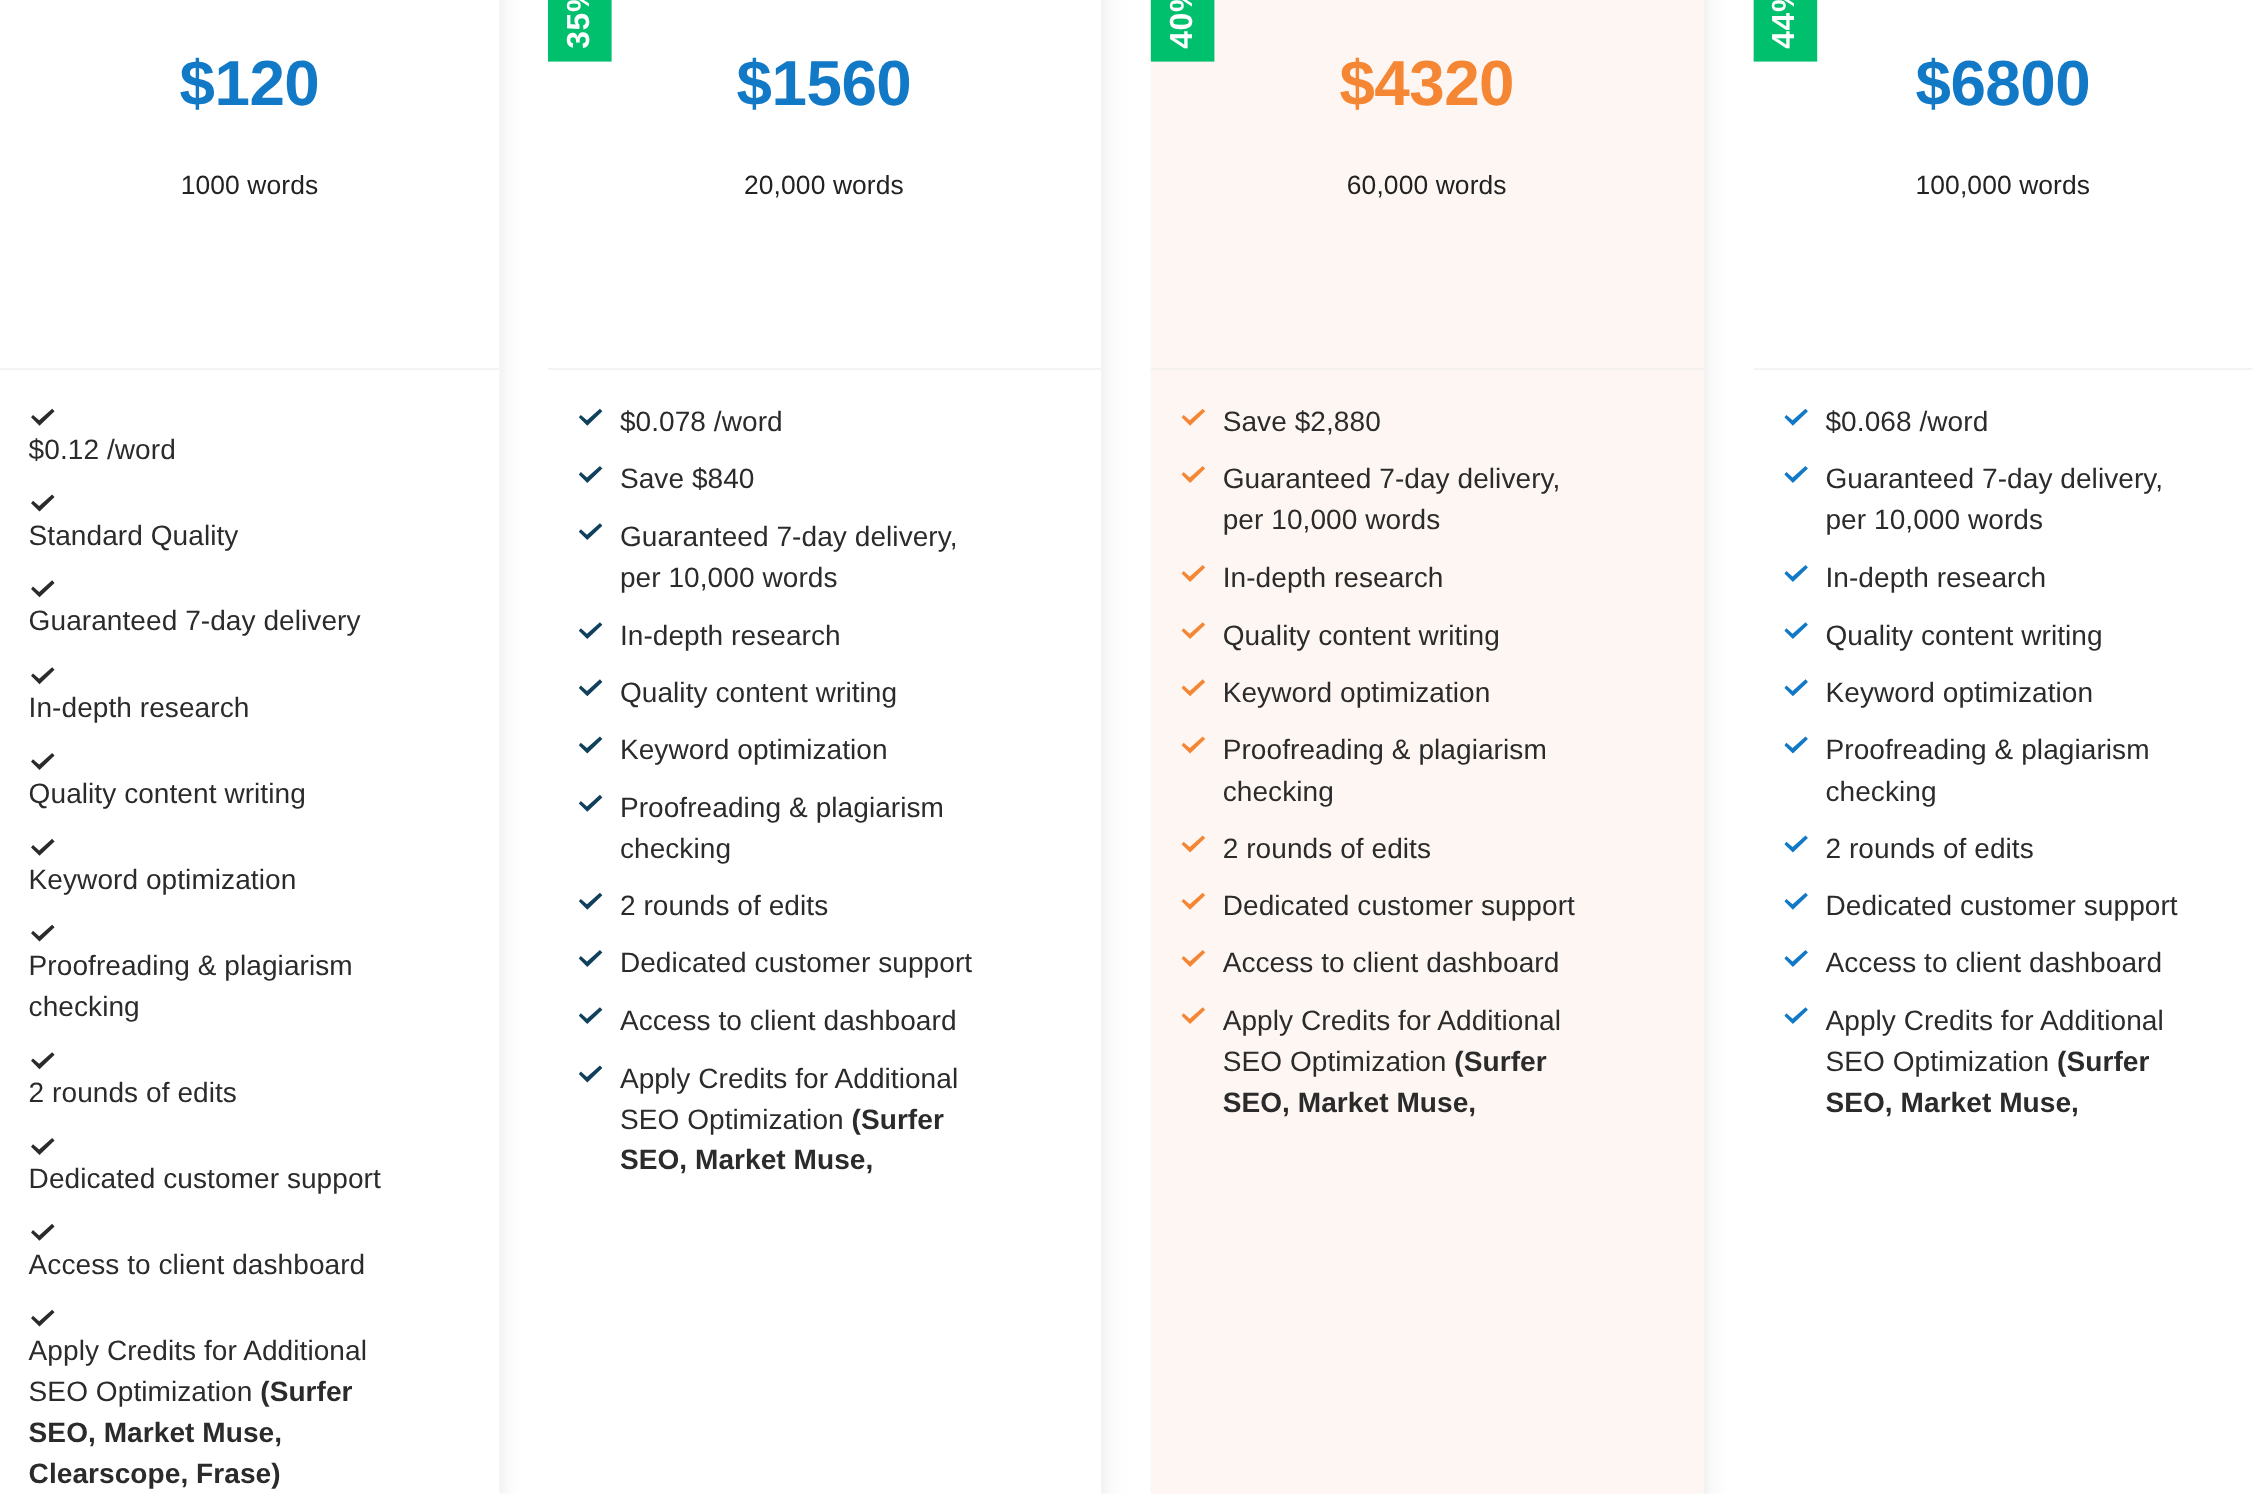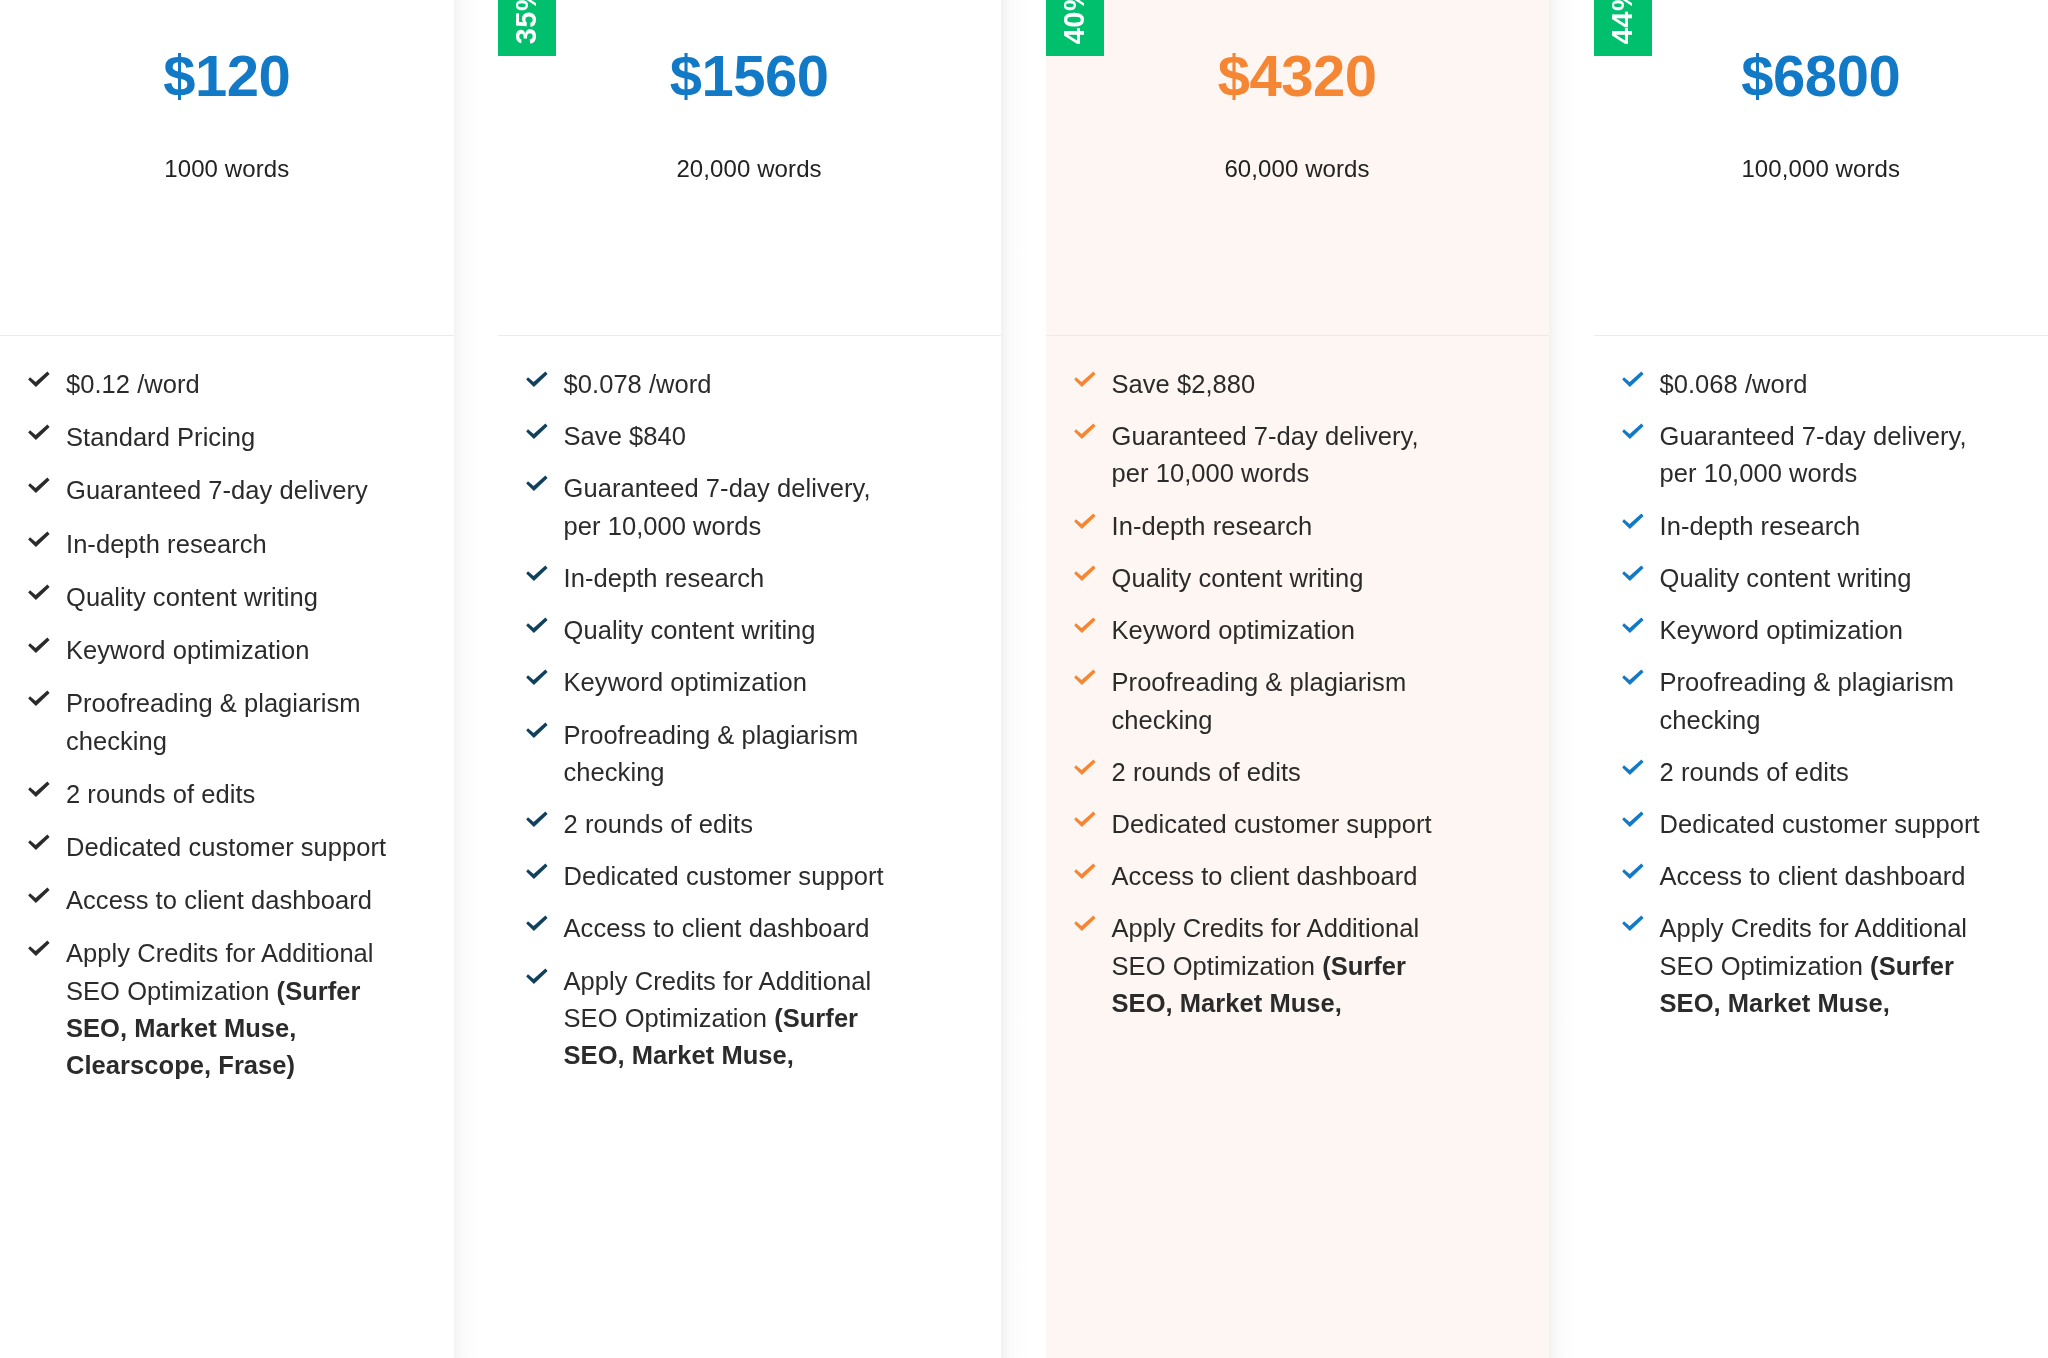--- a/index.html
+++ b/index.html
@@ -113,21 +113,21 @@
   .check-icon svg{ display:block; width:26px; height:22px; }
   .feature-text{
     font-size:25.5px;
     line-height:1.46;
     color:#2b2b2b;
     letter-spacing:0.05px;
   }
   .feature-text.bold{ font-weight:400; }
   .feature-text b{ font-weight:700; }
 
-  .col-1 .feature-item{ margin-bottom:16px; }
+  .col-1 .feature-item{ margin-bottom:16px;flex-direction:column; }
   .col-1 .feature-text{ max-width:360px; }
   .col-2 .feature-text{ max-width:330px; }
   .col-3 .feature-text{ max-width:330px; }
   .col-4 .feature-text{ max-width:330px; }
 </style>
 </head>
 <body>
 
 <div class="pricing-table">
 
@@ -145,21 +145,21 @@
             </svg>
           </span>
           <span class="feature-text">$0.12 /word</span>
         </li>
         <li class="feature-item">
           <span class="check-icon">
             <svg viewBox="0 0 26 22" xmlns="http://www.w3.org/2000/svg" aria-hidden="true">
               <path d="M2.2 10.4 L4.0 8.2 L9.6 13.1 L21.4 2.6 L23.6 4.9 L9.9 18.0 Z" fill="#2b2b2b"></path>
             </svg>
           </span>
-          <span class="feature-text">Standard Pricing</span>
+          <span class="feature-text">Standard Quality</span>
         </li>
         <li class="feature-item">
           <span class="check-icon">
             <svg viewBox="0 0 26 22" xmlns="http://www.w3.org/2000/svg" aria-hidden="true">
               <path d="M2.2 10.4 L4.0 8.2 L9.6 13.1 L21.4 2.6 L23.6 4.9 L9.9 18.0 Z" fill="#2b2b2b"></path>
             </svg>
           </span>
           <span class="feature-text">Guaranteed 7-day delivery</span>
         </li>
         <li class="feature-item">

